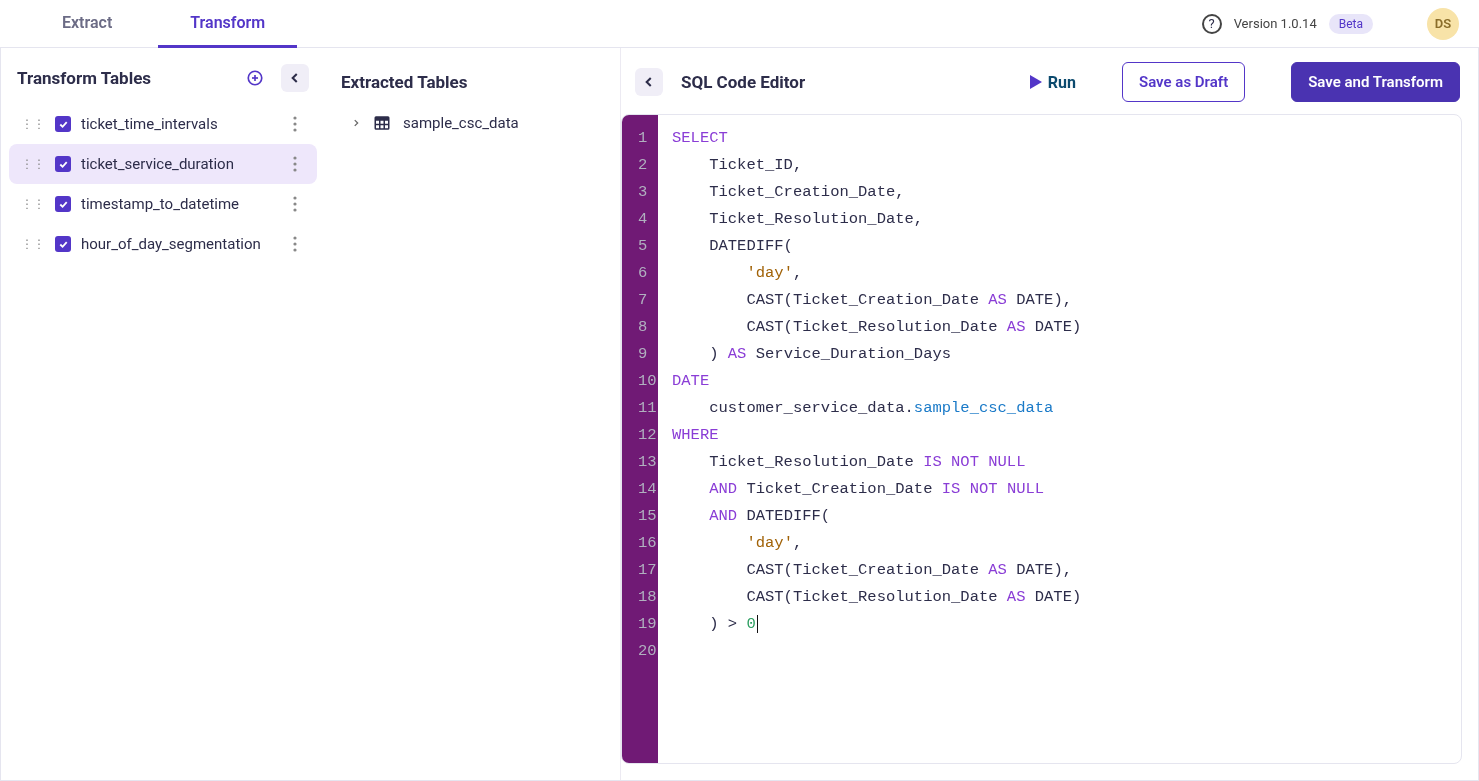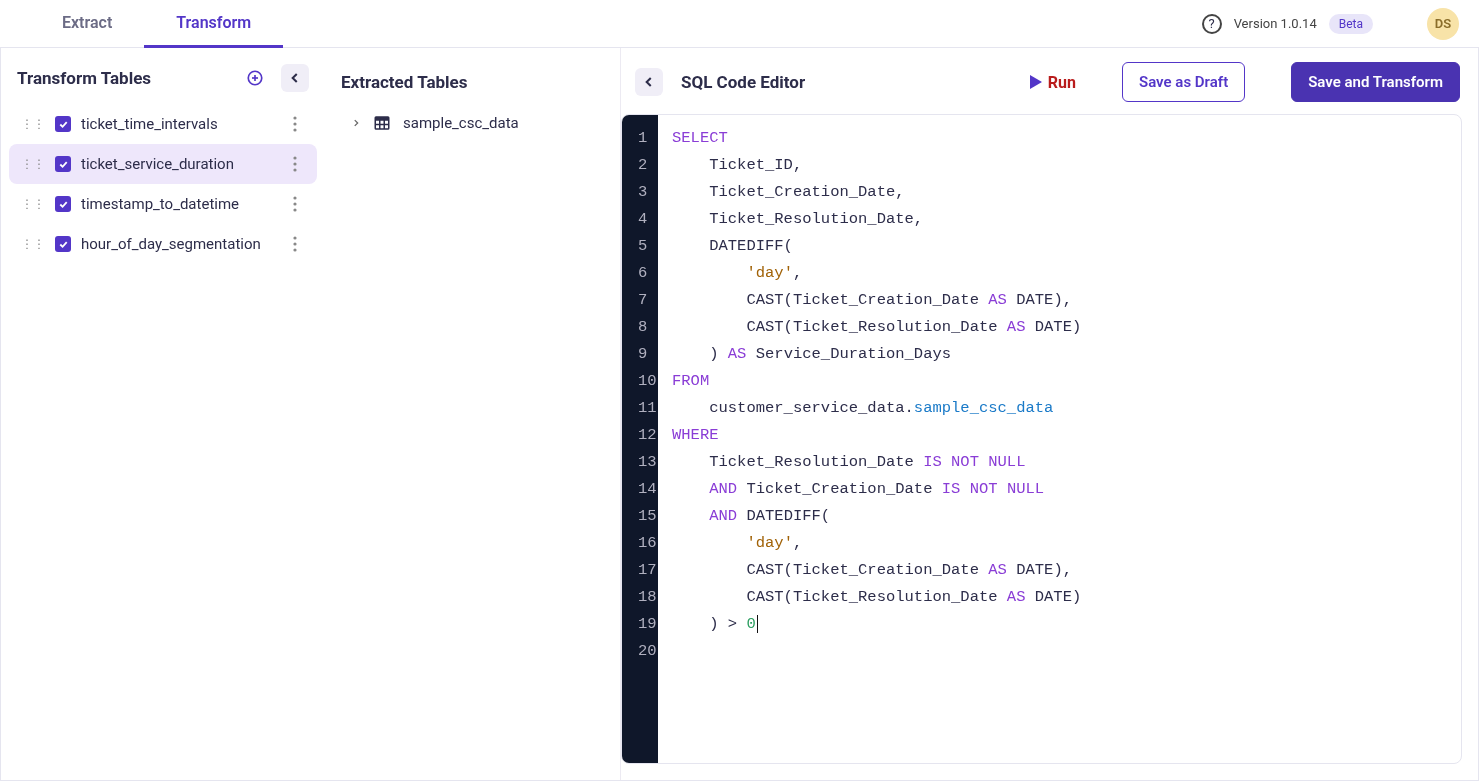--- a/index.html
+++ b/index.html
@@ -1,18 +1,18 @@
 <!DOCTYPE html>
 <html><head>
 <meta charset="utf-8">
 <style>
 * { box-sizing: border-box; margin: 0; padding: 0; }
 body { font-family: -apple-system, BlinkMacSystemFont, "Segoe UI", Roboto, sans-serif; background: #fff; color: #2d2d4a; width: 1479px; height: 781px; overflow: hidden; }
 .topbar { display: flex; align-items: center; border-bottom: 1px solid #e5e5ef; height: 48px; padding: 0 20px 0 0; }
-.main-tabs { display: flex; gap: 0; margin-left: 30px; align-items: flex-end; }
+.main-tabs { display: flex; gap: 14px; margin-left: 30px; align-items: flex-end; }
 .tab-item { padding: 13px 32px; font-size: 16px; font-weight: 600; color: #6b6b85; cursor: pointer; border-bottom: 3px solid transparent; }
 .tab-item.active { color: #5336C8; border-bottom-color: #5336C8; }
 .top-right { margin-left: auto; display: flex; align-items: center; gap: 12px; }
 .help-icon { width: 20px; height: 20px; border: 2px solid #444; border-radius: 50%; display: flex; align-items: center; justify-content: center; font-size: 13px; cursor: pointer; }
 .version { font-size: 13px; color: #444; }
 .beta-badge { background: #e8e5f9; color: #5336C8; font-size: 12px; padding: 3px 10px; border-radius: 10px; }
 .avatar { width: 32px; height: 32px; border-radius: 50%; background: #F8E3A8; display: flex; align-items: center; justify-content: center; font-size: 13px; font-weight: 600; color: #8a6d2a; margin-left: 42px; }
 .workspace { display: flex; height: calc(100% - 48px); border: 1px solid #e5e5ef; border-top: none; }
 .pane-left { width: 324px; padding: 16px 8px; }
 .pane-header { display: flex; align-items: center; padding: 0 8px 12px 8px; }
@@ -27,26 +27,26 @@
 .row-menu { margin-left:auto; width:20px; height:20px; display:flex; align-items:center; justify-content:center; cursor:pointer; }
 .pane-mid { width: 296px; padding: 16px 8px; border-right: 1px solid #eceaf2; }
 .pane-mid .pane-header { gap:12px;margin-top:8px; }
 .extracted-row { display:flex; align-items:center; gap:12px; padding: 10px 8px 10px 18px; font-size:15px; cursor:pointer; }
 .caret-icon { color:#666; }
 .table-icon { width:18px; height:18px; }
 .pane-right { flex:1; display:flex; flex-direction:column; }
 .editor-header { display:flex; align-items:center; gap:14px; padding: 14px 18px 12px 14px; }
 .editor-header .pane-title { margin-left: 4px; }
 .spacer { flex:1; }
-.run-btn { color:#b91c1c; font-weight:700; font-size:16px; cursor:pointer; display:flex; align-items:center; gap:6px; }
+.run-btn { color:#0c4a6e; font-weight:700; font-size:16px; cursor:pointer; display:flex; align-items:center; gap:6px; }
 .btn { border-radius:6px; padding:10px 16px; font-size:15px; font-weight:600; cursor:pointer;margin-left:32px; }
 .btn-outline { border:1.5px solid #5336C8; color:#5336C8; background:#fff; }
 .btn-primary { background:#4a33b1; color:#fff; border:1.5px solid #4a33b1; }
 .code-editor { flex:1; margin: 0 16px 16px 0; border:1px solid #e5e5ef; border-radius:8px; overflow:hidden; display:flex; font-family: "SF Mono", Consolas, "Courier New", monospace; font-size:15.5px; line-height:27px; }
-.gutter { background:#0f172a; padding:10px 16px; text-align:center; color:#b0b0bf; user-select:none; width:36px; }
+.gutter { background:#701a75; padding:10px 16px; text-align:center; color:#b0b0bf; user-select:none; width:36px; }
 .code-body { padding:10px 14px; white-space:pre; color:#2d2d4a; position:relative; }
 .kw { color:#8a3dd6; } 
 .str { color:#a16207; }
 .id { color:#1a7ac8; }
 .num { color:#2a9d5f; }
 .cursor-line { display:inline-block; width:1px; height:18px; background:#111; vertical-align:middle; margin-left:1px; }
 </style>
 </head>
 <body>
 
@@ -211,21 +211,21 @@
 </div>
       <div class="code-body"><span class="kw">SELECT</span>
 <span>    Ticket_ID,</span>
 <span>    Ticket_Creation_Date,</span>
 <span>    Ticket_Resolution_Date,</span>
 <span>    DATEDIFF(</span>
 <span>        </span><span class="str">'day'</span><span>,</span>
 <span>        CAST(Ticket_Creation_Date </span><span class="kw">AS</span><span> DATE),</span>
 <span>        CAST(Ticket_Resolution_Date </span><span class="kw">AS</span><span> DATE)</span>
 <span>    ) </span><span class="kw">AS</span><span> Service_Duration_Days</span>
-<span class="kw">FROM</span>
+<span class="kw">DATE</span>
 <span>    customer_service_data.</span><span class="id">sample_csc_data</span>
 <span class="kw">WHERE</span>
 <span>    Ticket_Resolution_Date </span><span class="kw">IS NOT NULL</span>
 <span class="kw">    AND</span><span> Ticket_Creation_Date </span><span class="kw">IS NOT NULL</span>
 <span class="kw">    AND</span><span> DATEDIFF(</span>
 <span>        </span><span class="str">'day'</span><span>,</span>
 <span>        CAST(Ticket_Creation_Date </span><span class="kw">AS</span><span> DATE),</span>
 <span>        CAST(Ticket_Resolution_Date </span><span class="kw">AS</span><span> DATE)</span>
 <span>    ) &gt; </span><span class="num">0</span><span class="cursor-line"></span>
 </div>

